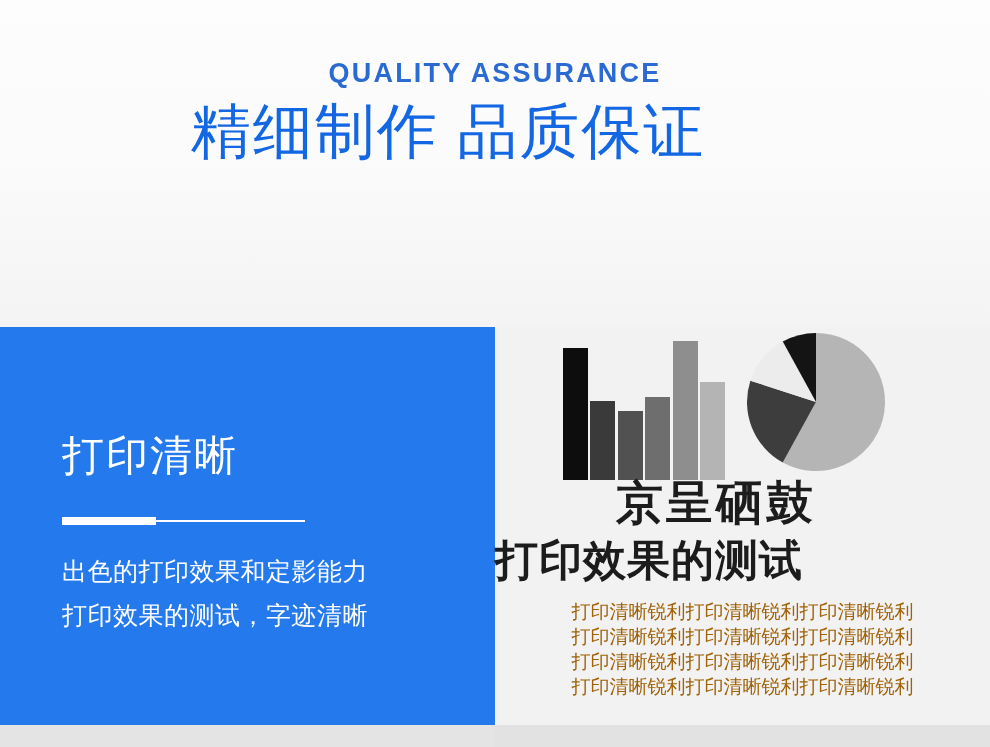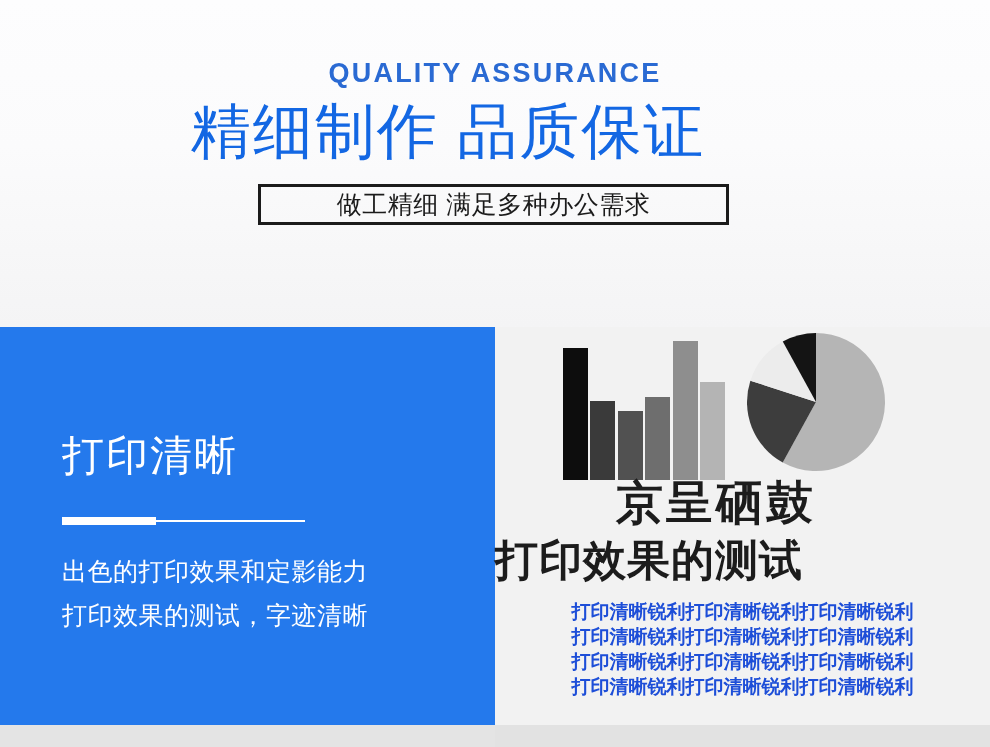--- a/index.html
+++ b/index.html
@@ -215,22 +215,22 @@
 
   .sample-lines {
     position: absolute;
     left: 0;
     top: 272px;
     width: 495px;
     text-align: center;
   }
   .sample-line {
     font-size: 19px;
-    font-weight: bold;
-    color: #1d4ed8;
+    font-weight: normal;
+    color: #a16207;
     line-height: 25px;
     letter-spacing: 0px;
     white-space: nowrap;
   }
 
   
   .bottom-strip {
     position: absolute;
     left: 0;
     top: 725px;
@@ -250,23 +250,20 @@
 </head>
 <body>
 
 <div class="page">
 
   <div class="hero">
     <div class="hero-eyebrow">QUALITY ASSURANCE</div>
 
     <div class="hero-title">精细制作 品质保证</div>
 
-    <div class="hero-box">
-      <span class="hero-box-text">做工精细 满足多种办公需求</span>
-    </div>
   </div>
 
   <div class="lower">
 
     <div class="panel-left">
       <div class="panel-left-title">打印清晰</div>
 
       <div class="divider">
         <div class="divider-thick"></div>
         <div class="divider-thin"></div>

